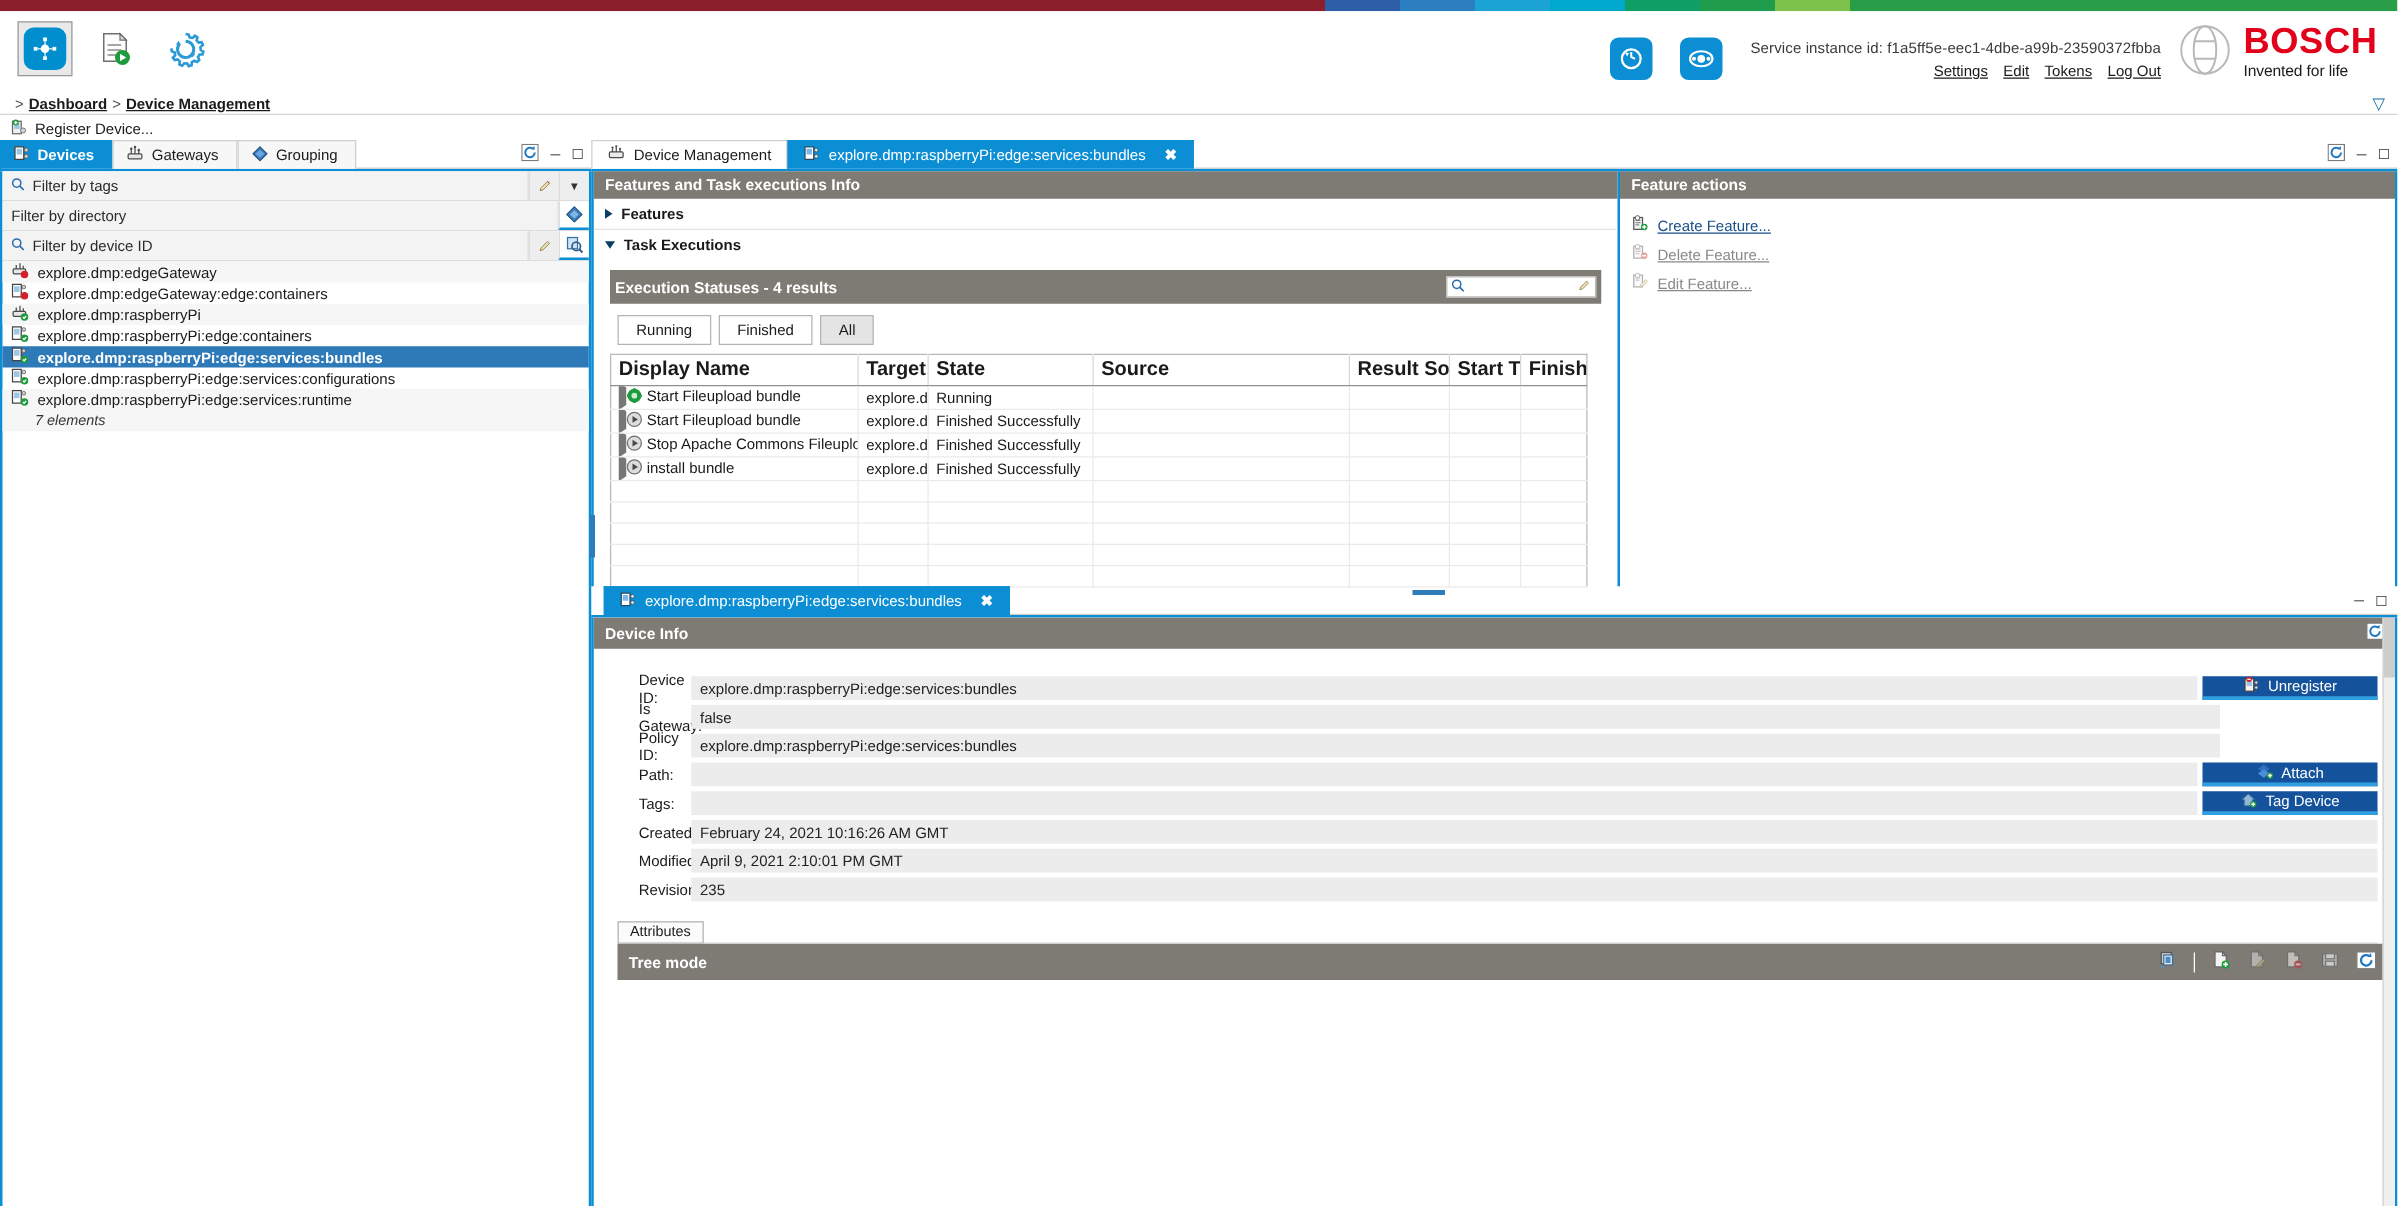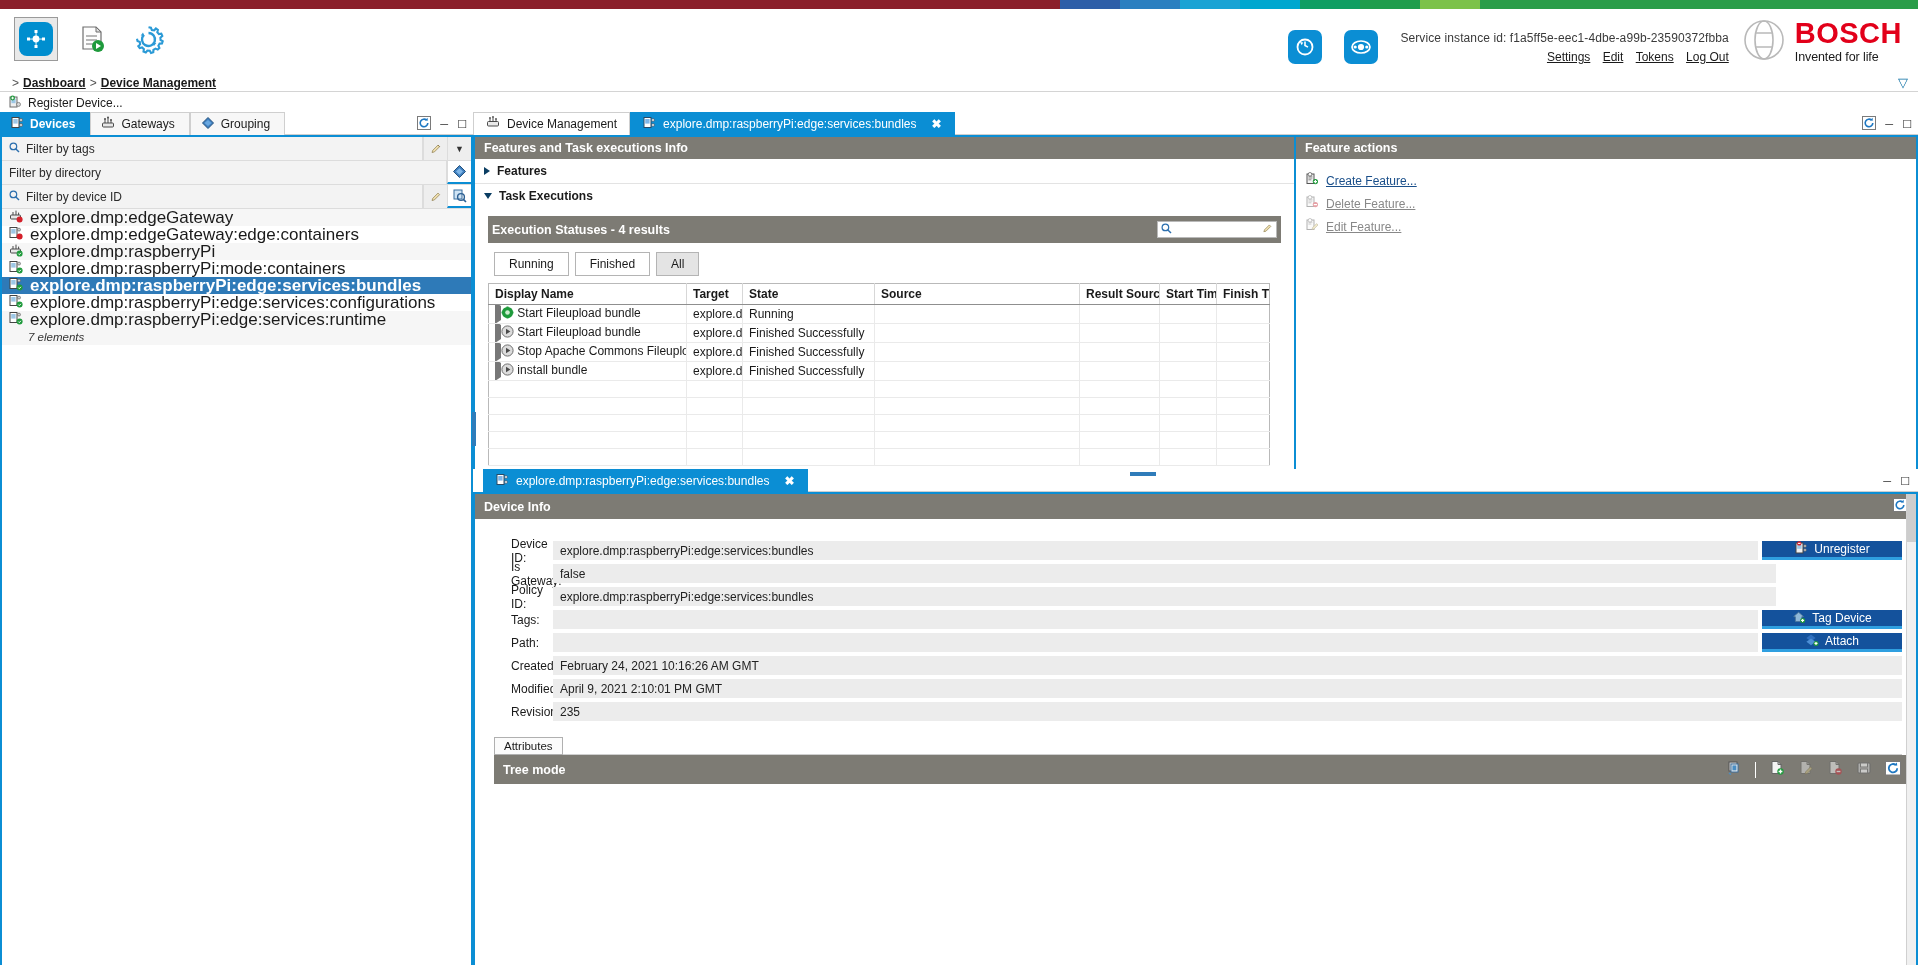--- a/index.html
+++ b/index.html
@@ -88,21 +88,21 @@
   #left-tab-tools { position: absolute; right: 6px; bottom: 3px; display: flex; align-items: center; gap: 9px; }
   .winbtn { font-size: 11px; color: #333; cursor: default; }
 
   #leftbody { border-left: 2px solid #0b8ed4; border-right: 2px solid #0b8ed4; border-bottom: 2px solid #0b8ed4; height: 841px; position: relative; }
   .filterrow { display: flex; align-items: stretch; height: 24px; border-bottom: 1px solid #dcdcdc; }
   .filterfield { flex: 1; display: flex; align-items: center; gap: 6px; padding-left: 7px; background: #f3f3f3; font-size: 12px; color: #2b2b2b; border-right: 1px solid #dcdcdc; }
   .filterbtn { width: 24px; display: flex; align-items: center; justify-content: center; background: #eee; border-left: 1px solid #dcdcdc; }
   .filterbtn.accent { background: #fff; border-bottom: 2px solid #0b8ed4; }
 
   .devlist { }
-  .devrow { display: flex; align-items: center; gap: 7px; height: 17px; padding-left: 7px; font-size: 17px; }
+  .devrow { display: flex; align-items: center; gap: 7px; height: 17px; padding-left: 7px; font-size: 12px; }
   .devrow:nth-child(odd) { background: #f6f6f6; }
   .devrow.selected { background: #2e7ab8; color: #fff; font-weight: bold; }
   .devcount { padding-left: 26px; font-size: 11.5px; font-style: italic; color: #333; height: 17px; display: flex; align-items: center; background: #f6f6f6; }
 
   
   #rightpanel { flex: 1; height: 100%; display: flex; flex-direction: column; position: relative; }
 
   #rt-tabbar { display: flex; align-items: flex-end; height: 23px; border-bottom: 2px solid #0b8ed4; position: relative; }
   .rtab { display: flex; align-items: center; gap: 7px; height: 23px; padding: 0 12px; font-size: 12px; border: 1px solid #cfcfcf; border-bottom: none; background: #fff; }
   .rtab.active { background: #0b8ed4; color: #fff; border-color: #0b8ed4; }
@@ -119,21 +119,21 @@
   .tri.down { border-top: 6px solid #0a3d62; border-left: 4px solid transparent; border-right: 4px solid transparent; }
 
   #exec-box { margin: 8px 13px 0 13px; }
   #exec-hdr { background: #7d7b74; color: #fff; font-weight: bold; font-size: 12.5px; padding: 5px 4px; display: flex; align-items: center; justify-content: space-between; }
   #exec-search { display: flex; align-items: center; background: #fff; border: 1px solid #b9b9b9; width: 120px; height: 17px; padding: 0 3px; gap: 4px; }
   #filterbtns { display: flex; gap: 6px; padding: 9px 0 7px 6px; }
   .fbtn { border: 1px solid #b4b4b4; background: #fff; font-size: 12px; padding: 4px 14px; color: #1a1a1a; }
   .fbtn.active { background: #e4e4e4; }
 
   table.exec { border-collapse: collapse; width: 781px; table-layout: fixed; background: #fff; border: 1px solid #b9b9b9; }
-  table.exec th { text-align: left; font-size: 12px; font-weight: bold; padding: 3px 6px; border-right: 1px solid #d7d7d7; border-bottom: 1px solid #8f8f8f; background: #fff; white-space: nowrap; overflow: hidden; }
+  table.exec th { text-align: left; font-size: 16px; font-weight: bold; padding: 3px 6px; border-right: 1px solid #d7d7d7; border-bottom: 1px solid #8f8f8f; background: #fff; white-space: nowrap; overflow: hidden; }
   table.exec td { font-size: 12px; padding: 1px 6px; border-right: 1px solid #eaeaea; border-bottom: 1px solid #eaeaea; height: 17px; white-space: nowrap; overflow: hidden; }
 
   #featact-col { flex: 1; border-left: 2px solid #0b8ed4; border-right: 2px solid #0b8ed4; }
   .actrow { display: flex; align-items: center; gap: 7px; padding: 3px 0 3px 9px; font-size: 12px; }
   .actrow a { color: #1a4f8a; text-decoration: underline; }
   .actrow.disabled a { color: #888; }
 
   
   #bottompanel { flex: 1; display: flex; flex-direction: column; position: relative; }
   #bt-tabbar { display: flex; align-items: flex-end; height: 22px; border-bottom: 2px solid #0b8ed4; position: relative; margin-top: 3px; }
@@ -422,21 +422,21 @@
         <div class="devrow">
           <span class="i">
             <svg width="14" height="14" viewBox="0 0 14 14">
                 <rect x="1" y="1.5" width="7" height="10" fill="#fff" stroke="#444"></rect>
                 <rect x="2.2" y="3" width="4.4" height="4.6" fill="#9dc7e6"></rect>
                 <circle cx="10" cy="3.6" r="1.5" fill="#cfcfcf" stroke="#555" stroke-width=".6"></circle>
                 <circle cx="10.6" cy="10.6" r="3" fill="#1f9a3c"></circle>
                 <path d="M9.3 10.6l1 1 1.6-1.8" stroke="#fff" stroke-width="1" fill="none"></path>
               </svg>
           </span>
-          <span>explore.dmp:raspberryPi:mode:containers</span>
+          <span>explore.dmp:raspberryPi:edge:containers</span>
         </div>
         <div class="devrow selected">
           <span class="i">
             <svg width="14" height="14" viewBox="0 0 14 14">
                 <rect x="1" y="1.5" width="7" height="10" fill="#fff" stroke="#444"></rect>
                 <rect x="2.2" y="3" width="4.4" height="4.6" fill="#9dc7e6"></rect>
                 <circle cx="10" cy="3.6" r="1.5" fill="#cfcfcf" stroke="#555" stroke-width=".6"></circle>
                 <circle cx="10.6" cy="10.6" r="3" fill="#1f9a3c"></circle>
                 <path d="M9.3 10.6l1 1 1.6-1.8" stroke="#fff" stroke-width="1" fill="none"></path>
               </svg>
@@ -810,50 +810,50 @@
           <div style="width:140px"></div>
         </div>
 
         <div class="inforow">
           <div class="infolabel">Policy ID:</div>
           <div class="infoval">explore.dmp:raspberryPi:edge:services:bundles</div>
           <div style="width:140px"></div>
         </div>
 
         <div class="inforow">
-          <div class="infolabel">Tags:</div>
-          <div class="infoval blank"></div>
-          <div style="width:4px"></div>
-          <div class="btn-blue">
-            <span class="i">
-              <svg width="14" height="14" viewBox="0 0 14 14">
-                  <path d="M1.6 6.6l5-4.4 5 4.4-1.8.2v4.8H3.4V6.8z" fill="#8fb8d8" stroke="#4a7395" stroke-width=".8"></path>
-                  <circle cx="10.6" cy="10.4" r="2.5" fill="#1f9a3c"></circle>
-                  <path d="M10.6 8.9v3M9.1 10.4h3" stroke="#fff" stroke-width="1.1"></path>
-                </svg>
-            </span>
-            <span>Tag Device</span>
-          </div>
-          <div style="width:14px"></div>
-        </div>
-
-        <div class="inforow">
           <div class="infolabel">Path:</div>
           <div class="infoval blank"></div>
           <div style="width:4px"></div>
           <div class="btn-blue">
             <span class="i">
               <svg width="14" height="14" viewBox="0 0 14 14">
                   <path d="M6 1.6l4.6 3.4L6 8.4 1.4 5z" fill="#2f6fbe"></path>
                   <path d="M6 5.4l4.6 3.4L6 12.2 1.4 8.8z" fill="#4d8fd6"></path>
                   <circle cx="11" cy="10.4" r="2.5" fill="#1f9a3c"></circle>
                   <path d="M11 8.9v3M9.5 10.4h3" stroke="#fff" stroke-width="1.1"></path>
                 </svg>
             </span>
             <span>Attach</span>
+          </div>
+          <div style="width:14px"></div>
+        </div>
+
+        <div class="inforow">
+          <div class="infolabel">Tags:</div>
+          <div class="infoval blank"></div>
+          <div style="width:4px"></div>
+          <div class="btn-blue">
+            <span class="i">
+              <svg width="14" height="14" viewBox="0 0 14 14">
+                  <path d="M1.6 6.6l5-4.4 5 4.4-1.8.2v4.8H3.4V6.8z" fill="#8fb8d8" stroke="#4a7395" stroke-width=".8"></path>
+                  <circle cx="10.6" cy="10.4" r="2.5" fill="#1f9a3c"></circle>
+                  <path d="M10.6 8.9v3M9.1 10.4h3" stroke="#fff" stroke-width="1.1"></path>
+                </svg>
+            </span>
+            <span>Tag Device</span>
           </div>
           <div style="width:14px"></div>
         </div>
 
         <div class="inforow">
           <div class="infolabel">Created:</div>
           <div class="infoval">February 24, 2021 10:16:26 AM GMT</div>
           <div style="width:14px"></div>
         </div>
         <div class="inforow">

